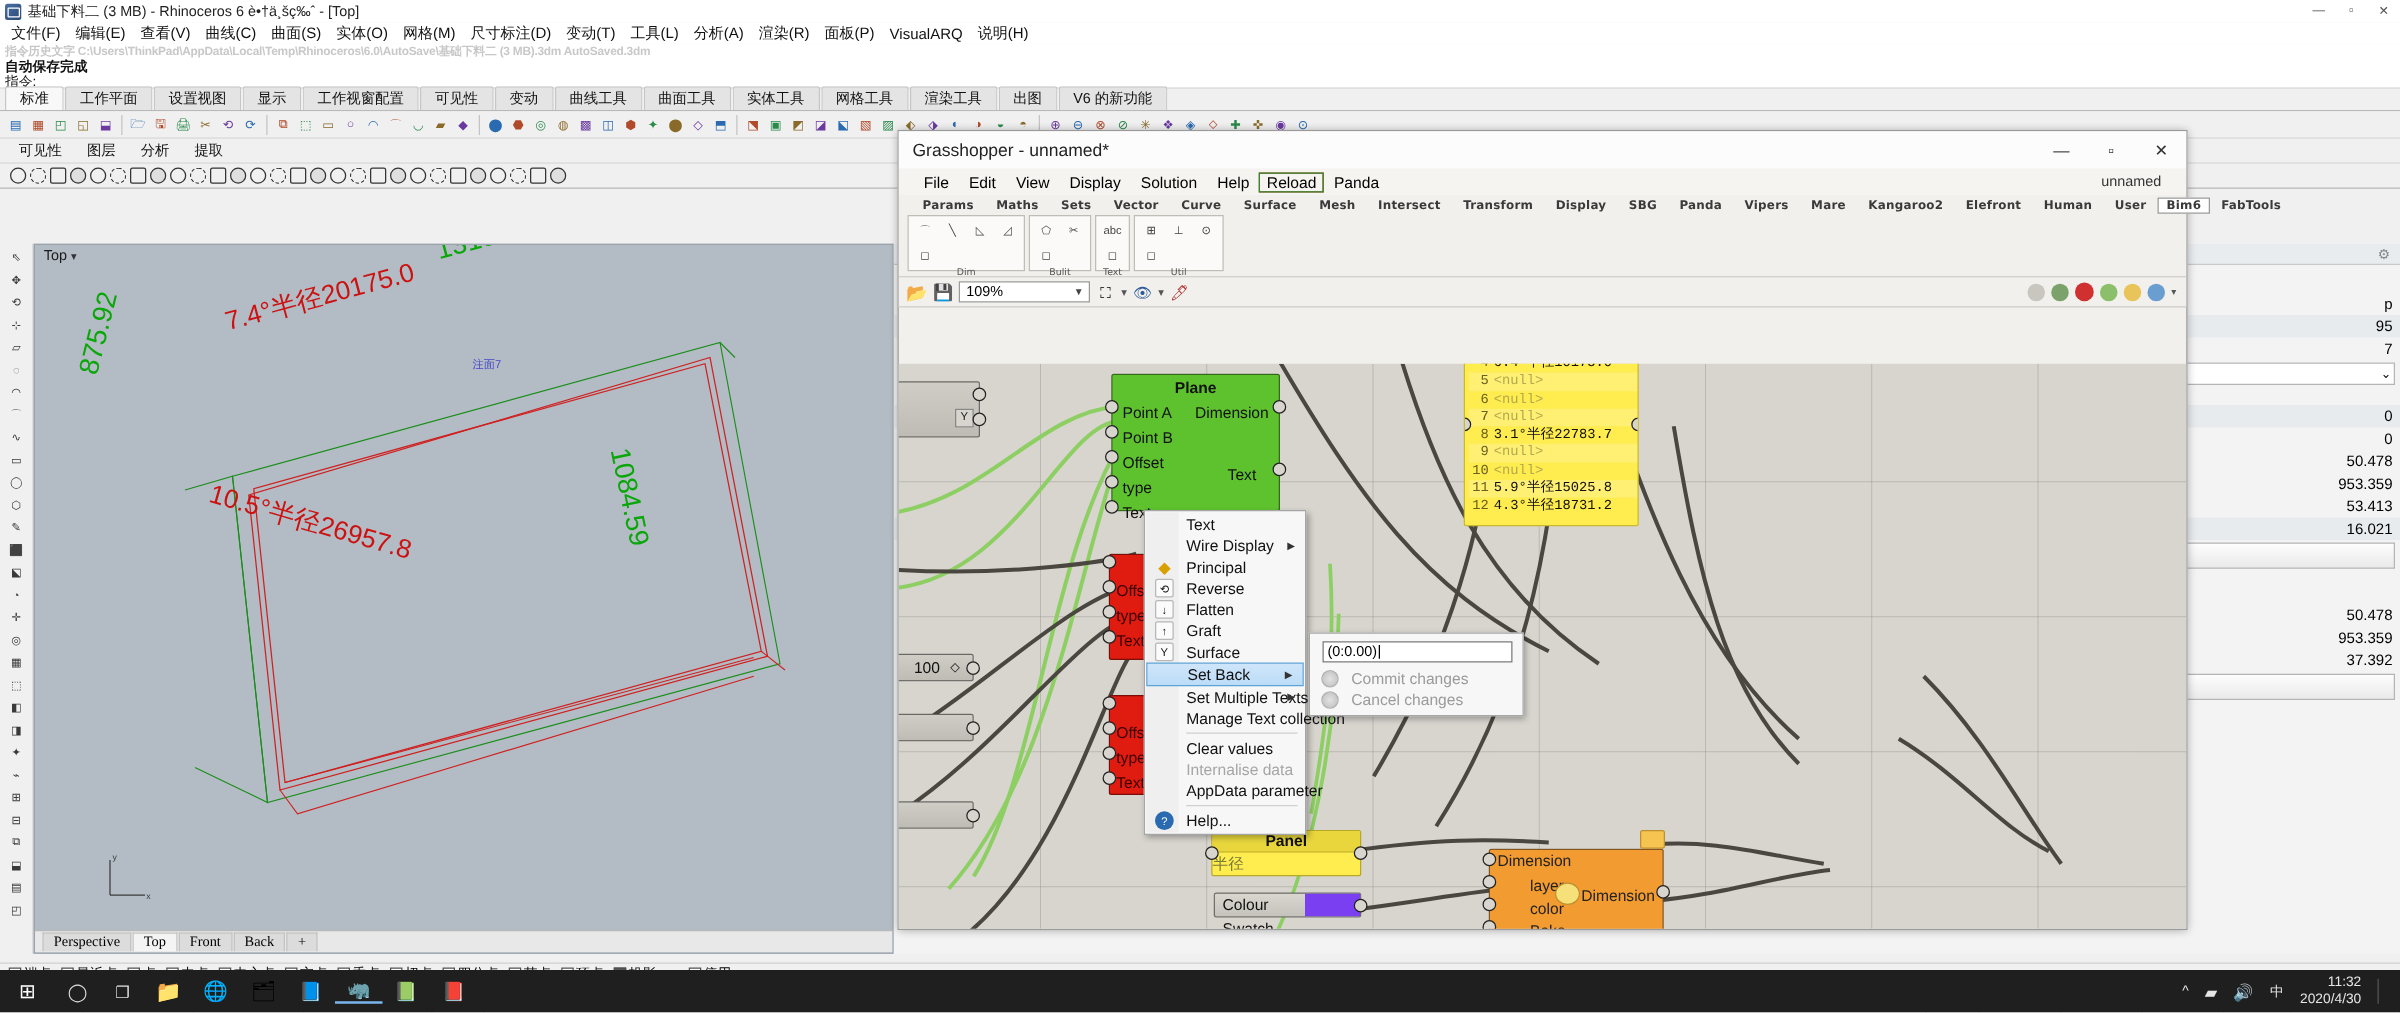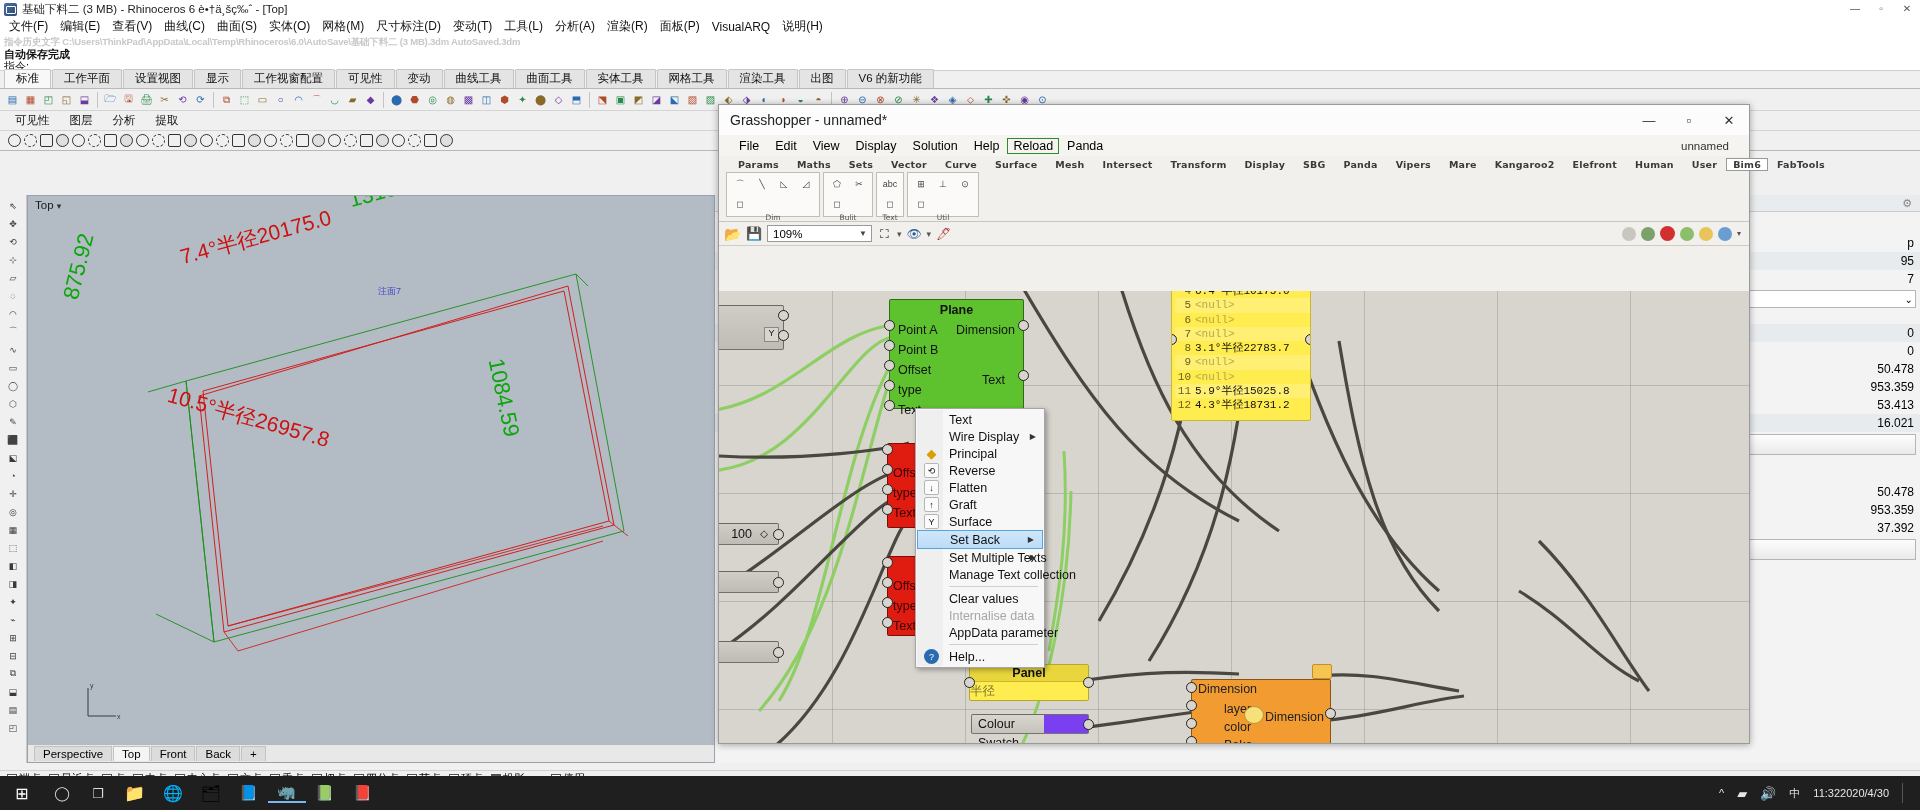--- a/index.html
+++ b/index.html
@@ -101,21 +101,21 @@
     background:rgba(255,255,255,.0); padding:0 2px;
   }
   .vp-label .car { font-size:9px; color:#333; }
   .dimtext { position:absolute; white-space:nowrap; font-family:"Liberation Sans",sans-serif; }
   .vp-axis { position:absolute; left:56px; bottom:42px; width:40px; height:40px; }
   .vp-tabs {
     position:absolute; left:0; bottom:0; height:18px; width:100%;
     background:#e8e8e8; border-top:1px solid #b9b9b9; display:flex; align-items:center;
     font-size:11.5px; padding-left:6px; gap:0;
   }
-  .vp-tabs .vt { padding:1px 8px; border:1px solid #c3c3c3; border-bottom:none; background:#dcdcdc; margin-right:1px;}
+  .vp-tabs .vt { padding:1px 8px; border:1px solid #c3c3c3; border-bottom:none; background:#dcdcdc; margin-right:1px;font-family:Liberation Serif, serif;}
   .vp-tabs .vt.active { background:#f4f4f4; }
 
   .rh-rightpanel { flex:1; background:#f3f3f3; position:relative; overflow:hidden; }
   .rp-tabs { height:17px; display:flex; align-items:center; background:#e9ecef;
     font-size:11px; padding-left:4px; border-bottom:1px solid #c9c9c9;}
   .rp-tabs span { padding:0 6px; }
   .rp-rows { font-size:12px; }
   .rp-row { display:flex; justify-content:flex-end; padding:1px 6px 1px 0; height:18px; align-items:center;}
   .rp-row.alt { background:#e8ebee; }
   .rp-btn { margin:2px 4px; border:1px solid #b5b5b5; background:linear-gradient(#fdfdfd,#eaeaea);
@@ -923,39 +923,53 @@
         <div class="mi">
           <span>AppData parameter</span>
         </div>
         <div class="msep"></div>
         <div class="mi">
           <span class="ic" style="color: rgb(255, 255, 255); border: none; background: rgb(42, 106, 176); border-radius: 50%;">?</span>
           <span>Help...</span>
         </div>
       </div>
 
+    <div class="submenu" style="left:328px;top:215px;width:172px;">
+      <div class="sub-input">
+        <span>(0:0.00)</span>
+          <span class="caret"></span>
+      </div>
+      <div class="sub-mi">
+        <span class="dot"></span>
+        <span>Commit changes</span>
+      </div>
+      <div class="sub-mi">
+        <span class="dot"></span>
+        <span>Cancel changes</span>
+      </div>
+    </div>
   </div>
 </div>
 
 <div style="position:absolute;left:0;bottom:0;width:1920px;height:34px;background:#1f1f1f;display:flex;align-items:center;">
   <span style="width:44px;display:flex;align-items:center;justify-content:center;color:#fff;font-size:16px">⊞</span>
   <span style="width:36px;display:flex;align-items:center;justify-content:center;color:#ddd;font-size:14px">◯</span>
   <span style="width:36px;display:flex;align-items:center;justify-content:center;color:#ddd;font-size:13px">❐</span>
   <span style="width:38px;display:flex;align-items:center;justify-content:center;font-size:17px">📁</span>
   <span style="width:38px;display:flex;align-items:center;justify-content:center;font-size:16px">🌐</span>
   <span style="width:38px;display:flex;align-items:center;justify-content:center;font-size:16px">🗂</span>
   <span style="width:38px;display:flex;align-items:center;justify-content:center;font-size:15px;color:#e8e8e8">📘</span>
   <span style="width:38px;display:flex;align-items:center;justify-content:center;font-size:15px;border-bottom:2px solid #7ab7ef">🦏</span>
   <span style="width:38px;display:flex;align-items:center;justify-content:center;font-size:15px">📗</span>
   <span style="width:38px;display:flex;align-items:center;justify-content:center;font-size:15px;color:#e05b4a">📕</span>
 
   <span style="margin-left:auto;display:flex;align-items:center;gap:13px;padding-right:12px;color:#e6e6e6;font-size:11px">
     <i style="font-style:normal">^</i>
     <i style="font-style:normal;font-size:13px">▰</i>
     <i style="font-style:normal;font-size:13px">🔊</i>
     <i style="font-style:normal">中</i>
-    <span style="display:flex;flex-direction:row;align-items:flex-end;line-height:13px;">
+    <span style="display:flex;flex-direction:column;align-items:flex-end;line-height:13px;">
       <b style="font-weight:normal">11:32</b>
       <b style="font-weight:normal">2020/4/30</b>
     </span>
     <i style="font-style:normal;width:6px;border-left:1px solid #555;height:20px"></i>
   </span>
 </div>
 
 </body></html>

